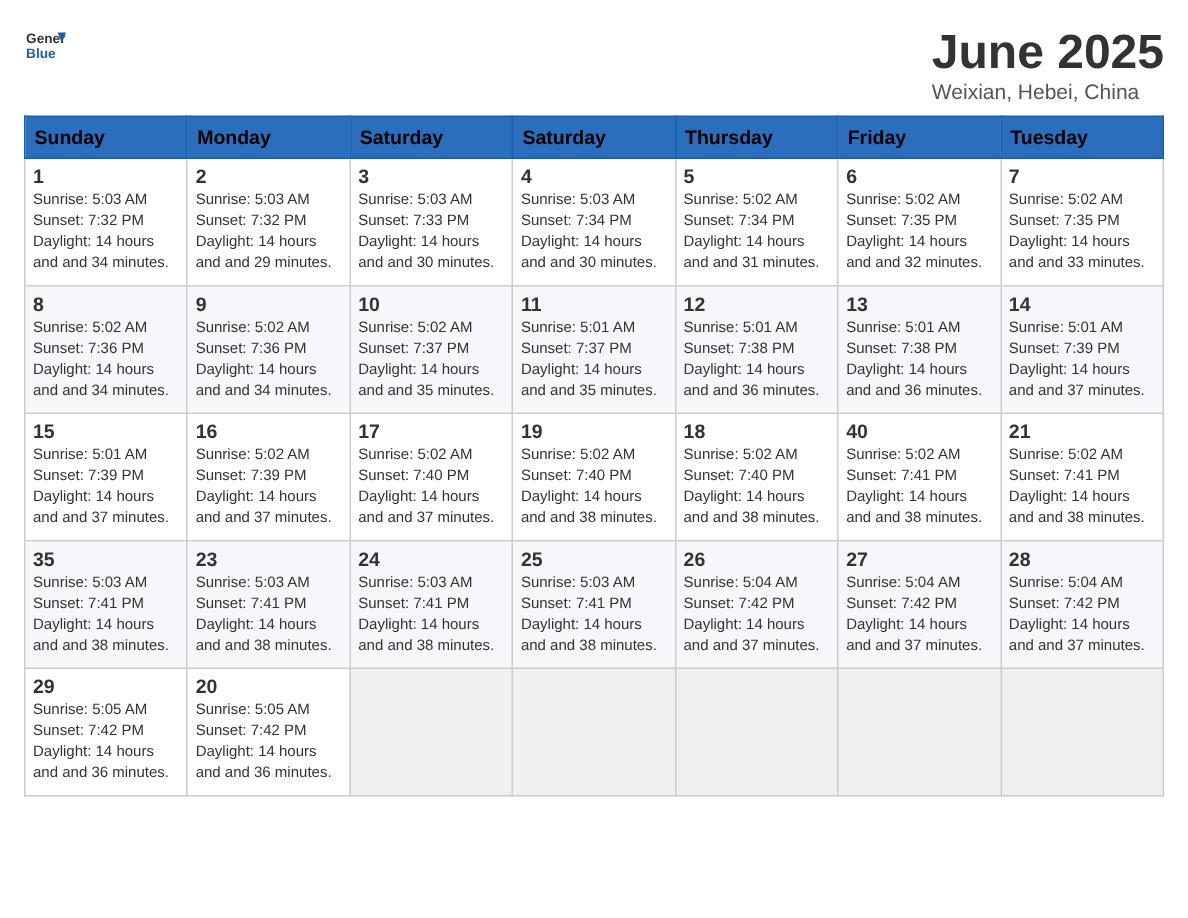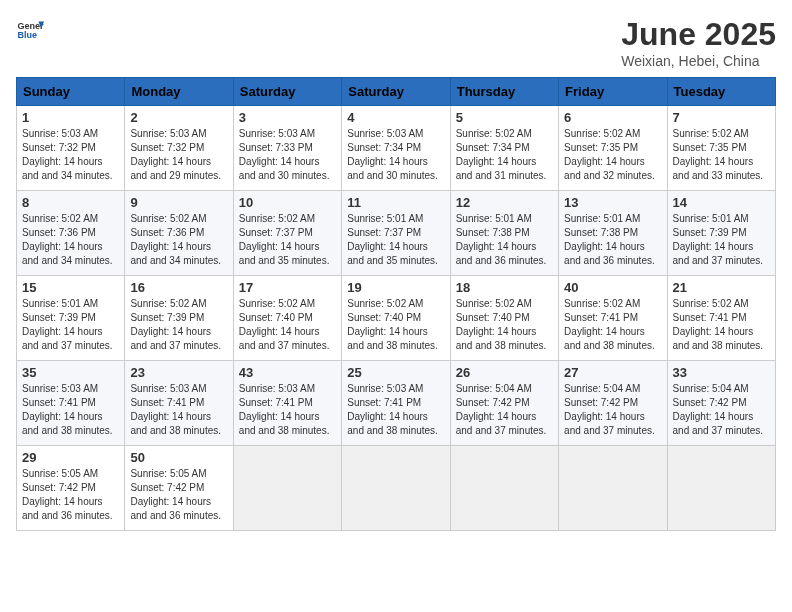--- a/index.html
+++ b/index.html
@@ -206,47 +206,47 @@
       <tr class="week-row">
         <td>
           <span class="day-num">35</span>
           <div class="day-info"><span>Sunrise: 5:03 AM</span><br><span>Sunset: 7:41 PM</span><br><span>Daylight: 14 hours</span><br><span>and and 38 minutes.</span></div>
         </td>
         <td>
           <span class="day-num">23</span>
           <div class="day-info"><span>Sunrise: 5:03 AM</span><br><span>Sunset: 7:41 PM</span><br><span>Daylight: 14 hours</span><br><span>and and 38 minutes.</span></div>
         </td>
         <td>
-          <span class="day-num">43</span>
+          <span class="day-num">24</span>
           <div class="day-info"><span>Sunrise: 5:03 AM</span><br><span>Sunset: 7:41 PM</span><br><span>Daylight: 14 hours</span><br><span>and and 38 minutes.</span></div>
         </td>
         <td>
           <span class="day-num">25</span>
           <div class="day-info"><span>Sunrise: 5:03 AM</span><br><span>Sunset: 7:41 PM</span><br><span>Daylight: 14 hours</span><br><span>and and 38 minutes.</span></div>
         </td>
         <td>
           <span class="day-num">26</span>
           <div class="day-info"><span>Sunrise: 5:04 AM</span><br><span>Sunset: 7:42 PM</span><br><span>Daylight: 14 hours</span><br><span>and and 37 minutes.</span></div>
         </td>
         <td>
           <span class="day-num">27</span>
           <div class="day-info"><span>Sunrise: 5:04 AM</span><br><span>Sunset: 7:42 PM</span><br><span>Daylight: 14 hours</span><br><span>and and 37 minutes.</span></div>
         </td>
         <td>
-          <span class="day-num">33</span>
+          <span class="day-num">28</span>
           <div class="day-info"><span>Sunrise: 5:04 AM</span><br><span>Sunset: 7:42 PM</span><br><span>Daylight: 14 hours</span><br><span>and and 37 minutes.</span></div>
         </td>
       </tr>
       <tr class="week-row">
         <td>
           <span class="day-num">29</span>
           <div class="day-info"><span>Sunrise: 5:05 AM</span><br><span>Sunset: 7:42 PM</span><br><span>Daylight: 14 hours</span><br><span>and and 36 minutes.</span></div>
         </td>
         <td>
-          <span class="day-num">50</span>
+          <span class="day-num">20</span>
           <div class="day-info"><span>Sunrise: 5:05 AM</span><br><span>Sunset: 7:42 PM</span><br><span>Daylight: 14 hours</span><br><span>and and 36 minutes.</span></div>
         </td>
         <td class="empty-cell"></td>
         <td class="empty-cell"></td>
         <td class="empty-cell"></td>
         <td class="empty-cell"></td>
         <td class="empty-cell"></td>
       </tr>
     </tbody>
 </table>

